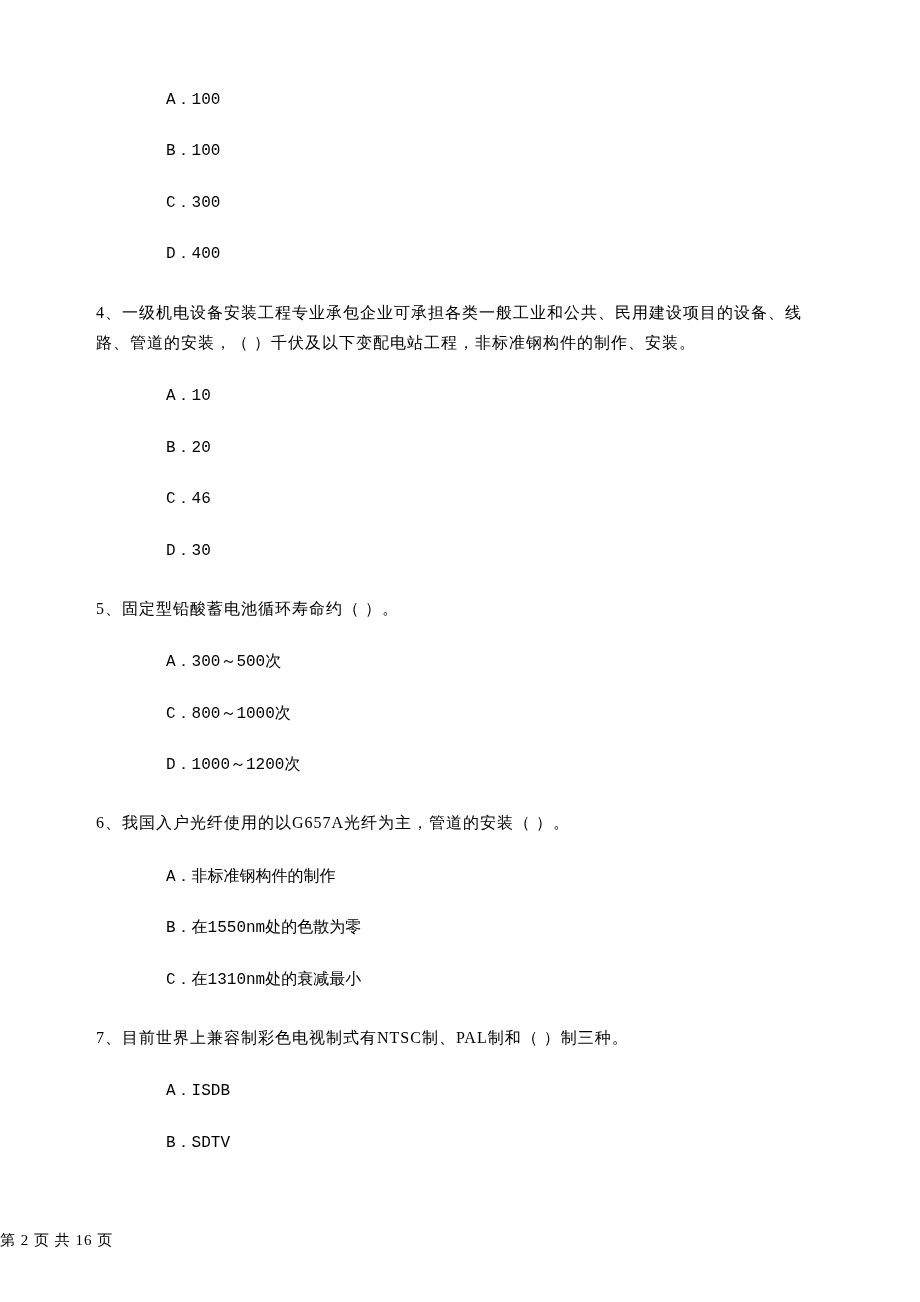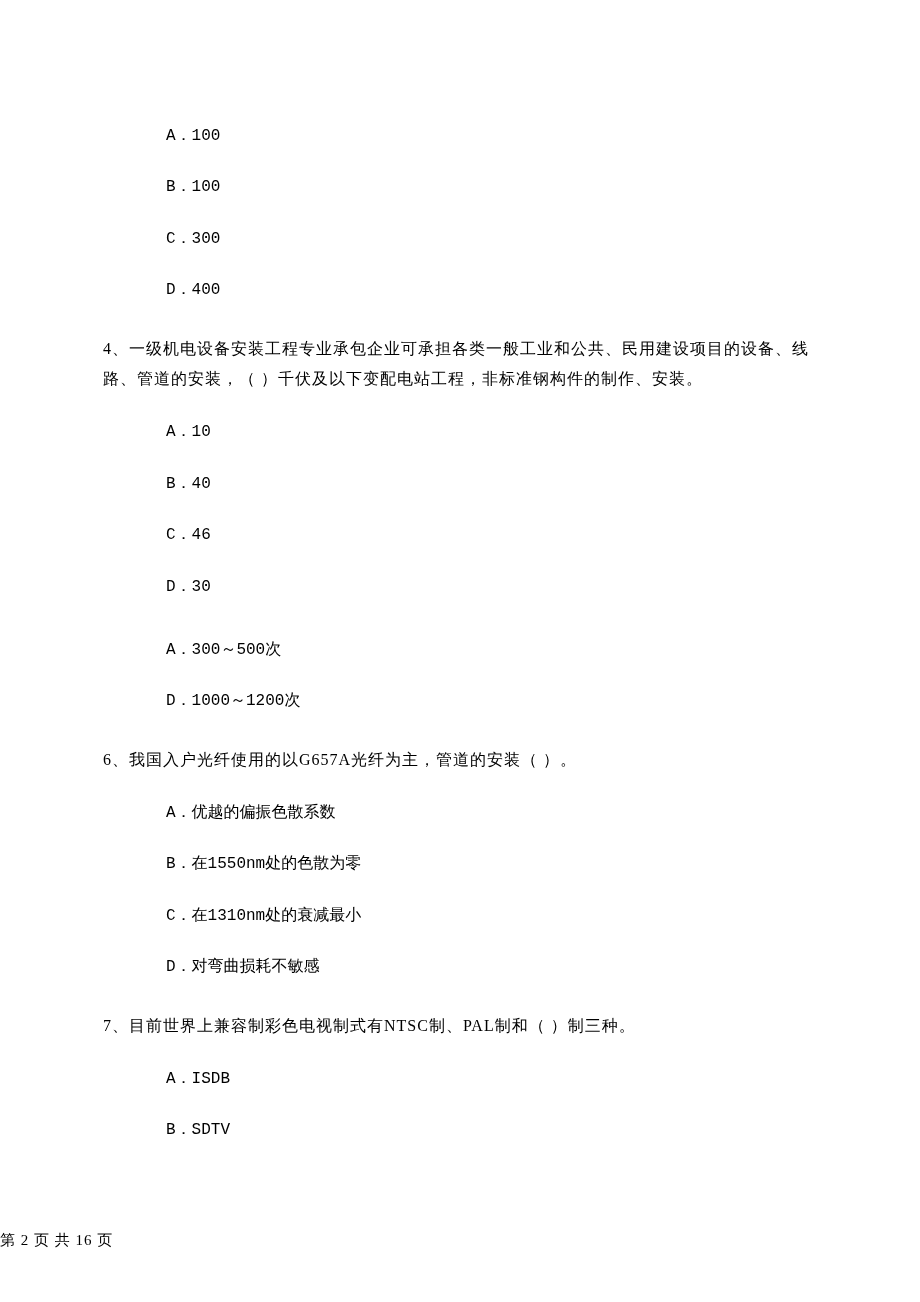--- a/index.html
+++ b/index.html
@@ -7,41 +7,40 @@
     padding: 0;
     background: #fff;
     font-family: "SimSun", "宋体", serif;
     color: #000;
     font-size: 16px;
   }
   .page {
     width: 920px;
     height: 1302px;
     box-sizing: border-box;
-    padding: 110px 96px 40px 96px;
+    padding: 74px 96px 40px 96px;
     position: relative;
   }
   .option-group {
     margin-bottom: 12px;
   }
   .option {
     padding: 6px 0 6px 70px;
     line-height: 2.4;
     letter-spacing: 1px;
   }
   .option .label {
     font-family: "Courier New", monospace;
     letter-spacing: 0;
   }
   .question {
     padding: 6px 0 6px 0;
     line-height: 1.9;
     letter-spacing: 1px;
     margin-bottom: 6px;
-    margin-left: 7px;
   }
   .question .num {
     font-family: "SimSun", serif;
   }
   .footer {
     position: absolute;
     bottom: 52px;
     left: 0;
     width: 100%;
     font-size: 15px;
@@ -58,38 +57,41 @@
     <div class="option"><span class="label">B．100</span></div>
     <div class="option"><span class="label">C．300</span></div>
     <div class="option"><span class="label">D．400</span></div>
   </div>
 
   <div class="question">
     <span class="num">4、</span><span>一级机电设备安装工程专业承包企业可承担各类一般工业和公共、民用建设项目的设备、线路、管道的安装，（    ）千伏及以下变配电站工程，非标准钢构件的制作、安装。</span>
   </div>
   <div class="option-group">
     <div class="option"><span class="label">A．10</span></div>
-    <div class="option"><span class="label">B．40</span></div>
+    <div class="option"><span class="label">B．20</span></div>
     <div class="option"><span class="label">C．46</span></div>
     <div class="option"><span class="label">D．30</span></div>
   </div>
 
+  <div class="question">
+    <span class="num">5、</span><span>固定型铅酸蓄电池循环寿命约（    ）。</span>
+  </div>
   <div class="option-group">
     <div class="option"><span class="label">A．300～500次</span></div>
+    <div class="option"><span class="label">C．800～1000次</span></div>
     <div class="option"><span class="label">D．1000～1200次</span></div>
   </div>
 
   <div class="question">
     <span class="num">6、</span><span>我国入户光纤使用的以G657A光纤为主，管道的安装（    ）。</span>
   </div>
   <div class="option-group">
-    <div class="option"><span class="label">A．优越的偏振色散系数</span></div>
+    <div class="option"><span class="label">A．非标准钢构件的制作</span></div>
     <div class="option"><span class="label">B．在1550nm处的色散为零</span></div>
     <div class="option"><span class="label">C．在1310nm处的衰减最小</span></div>
-    <div class="option"><span class="label">D．对弯曲损耗不敏感</span></div>
   </div>
 
   <div class="question">
     <span class="num">7、</span><span>目前世界上兼容制彩色电视制式有NTSC制、PAL制和（    ）制三种。</span>
   </div>
   <div class="option-group">
     <div class="option"><span class="label">A．ISDB</span></div>
     <div class="option"><span class="label">B．SDTV</span></div>
 
   </div>

